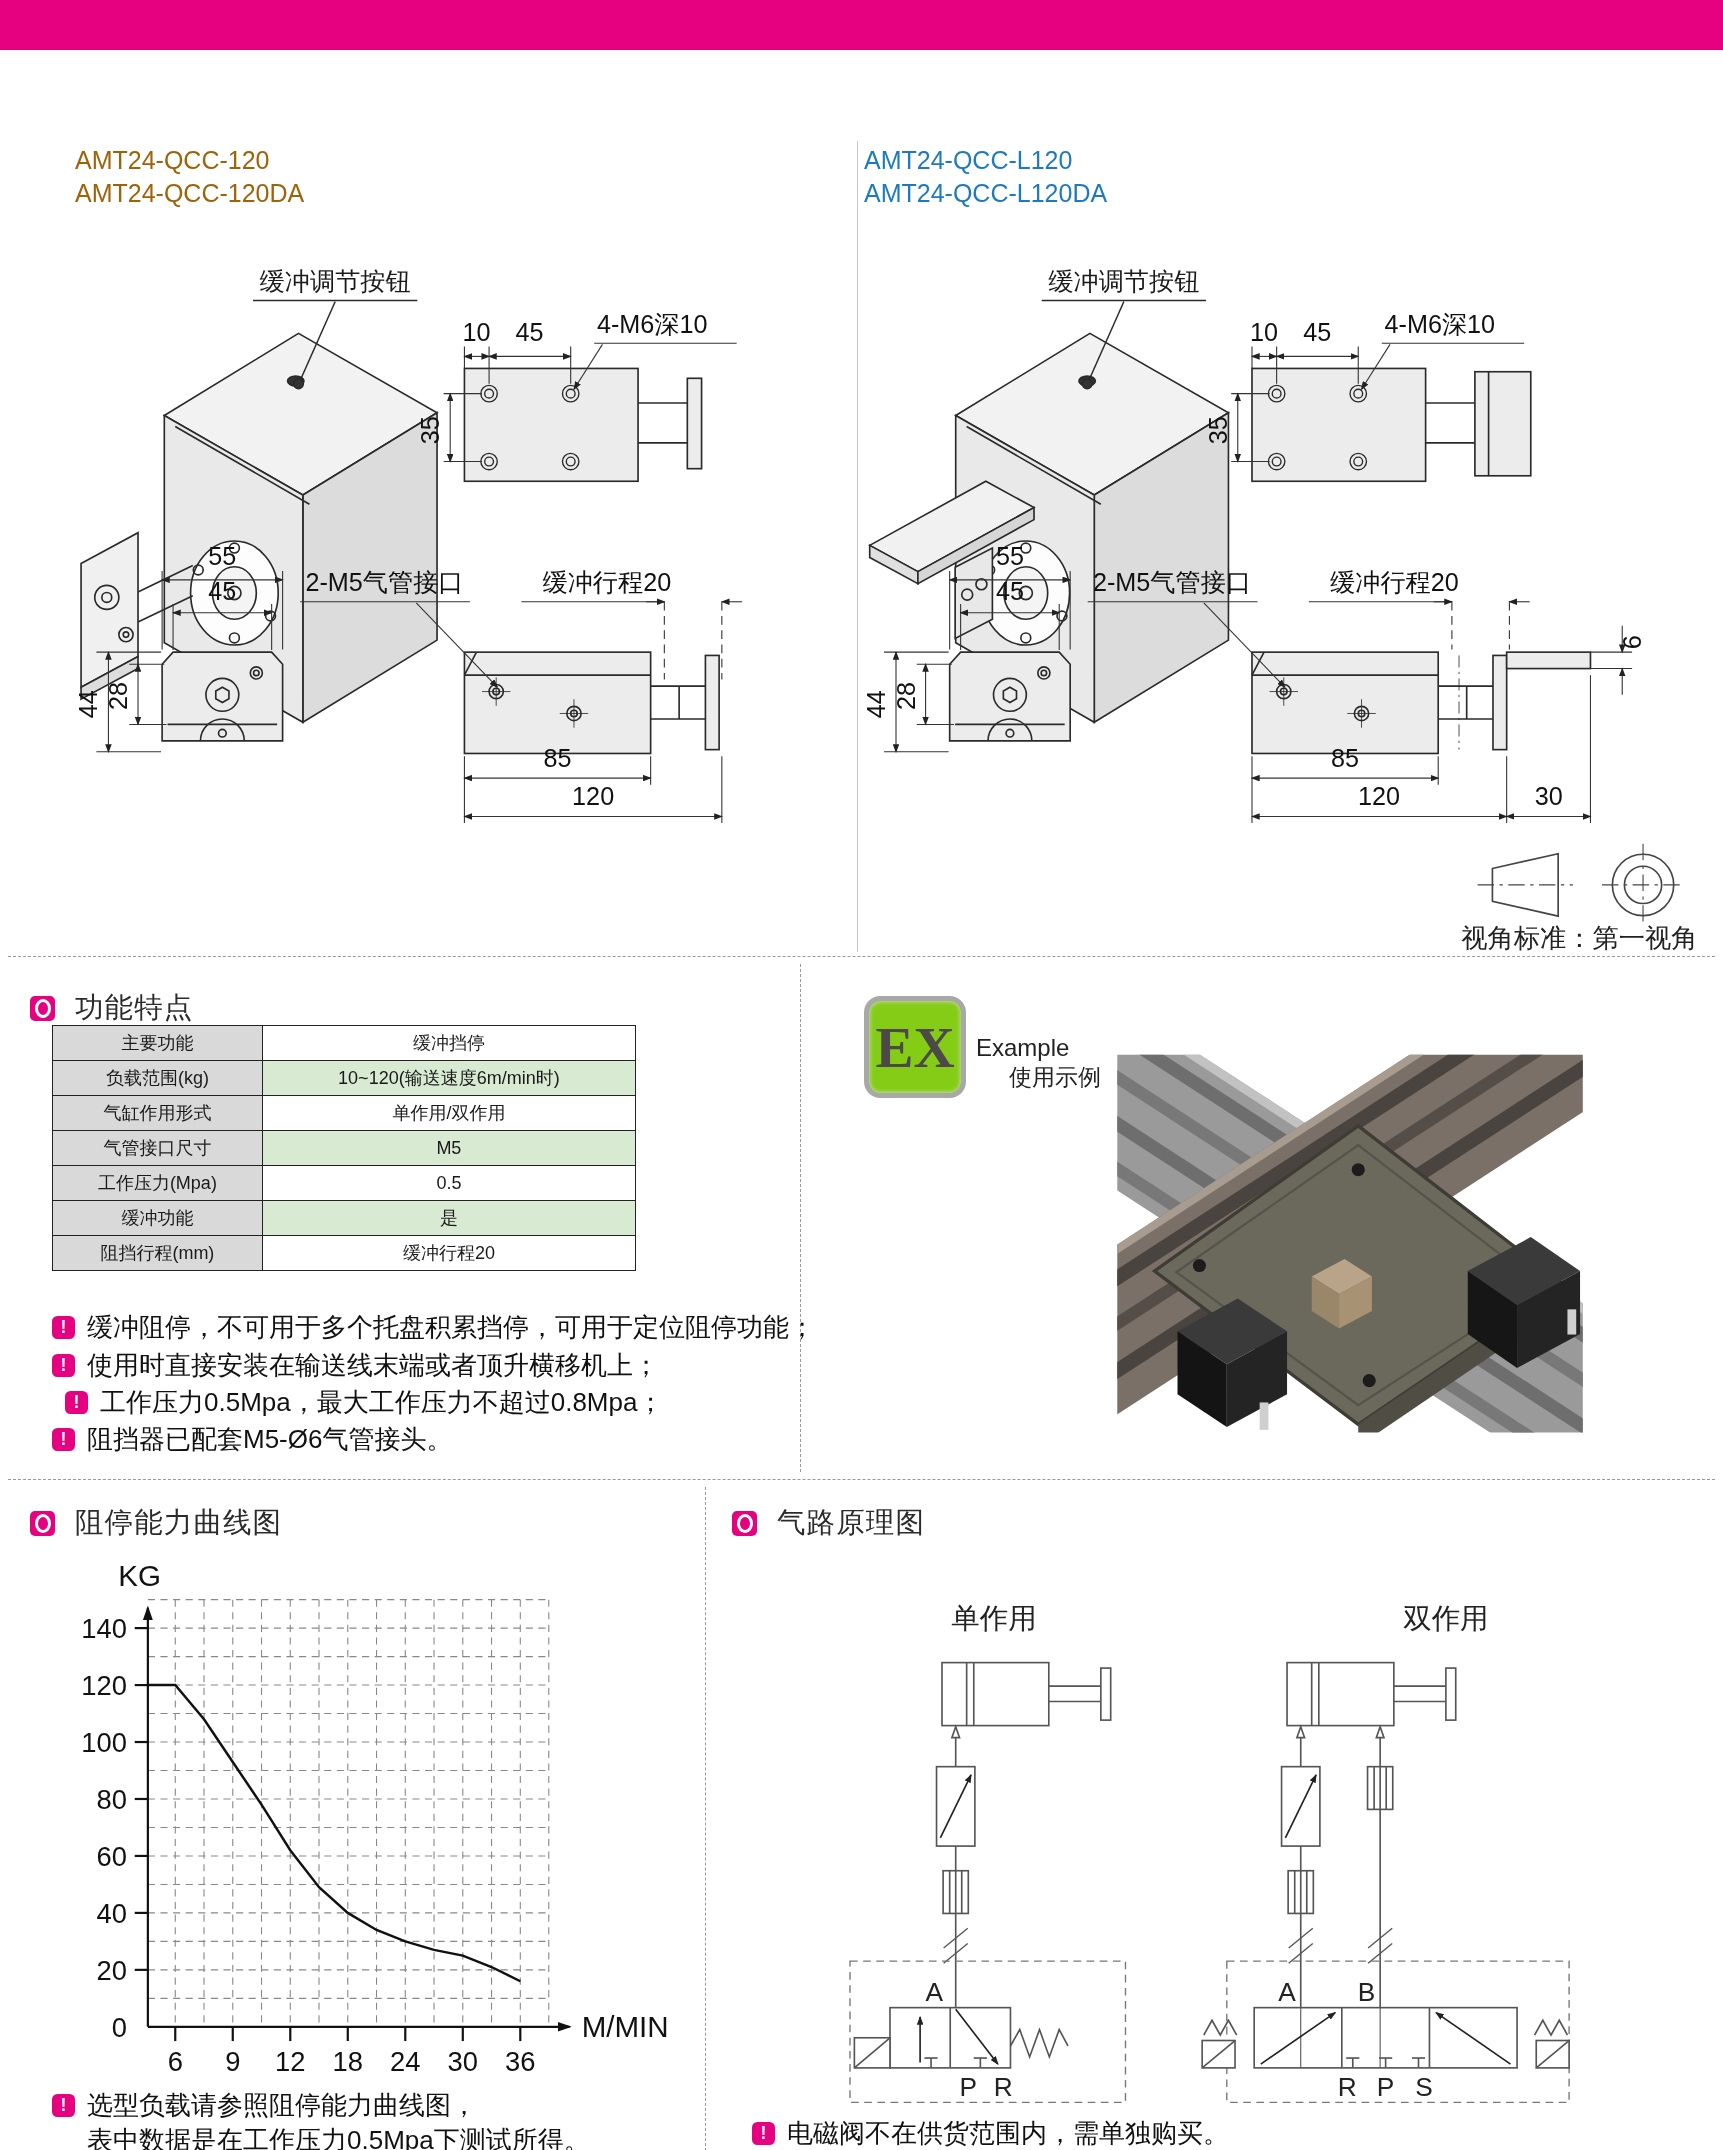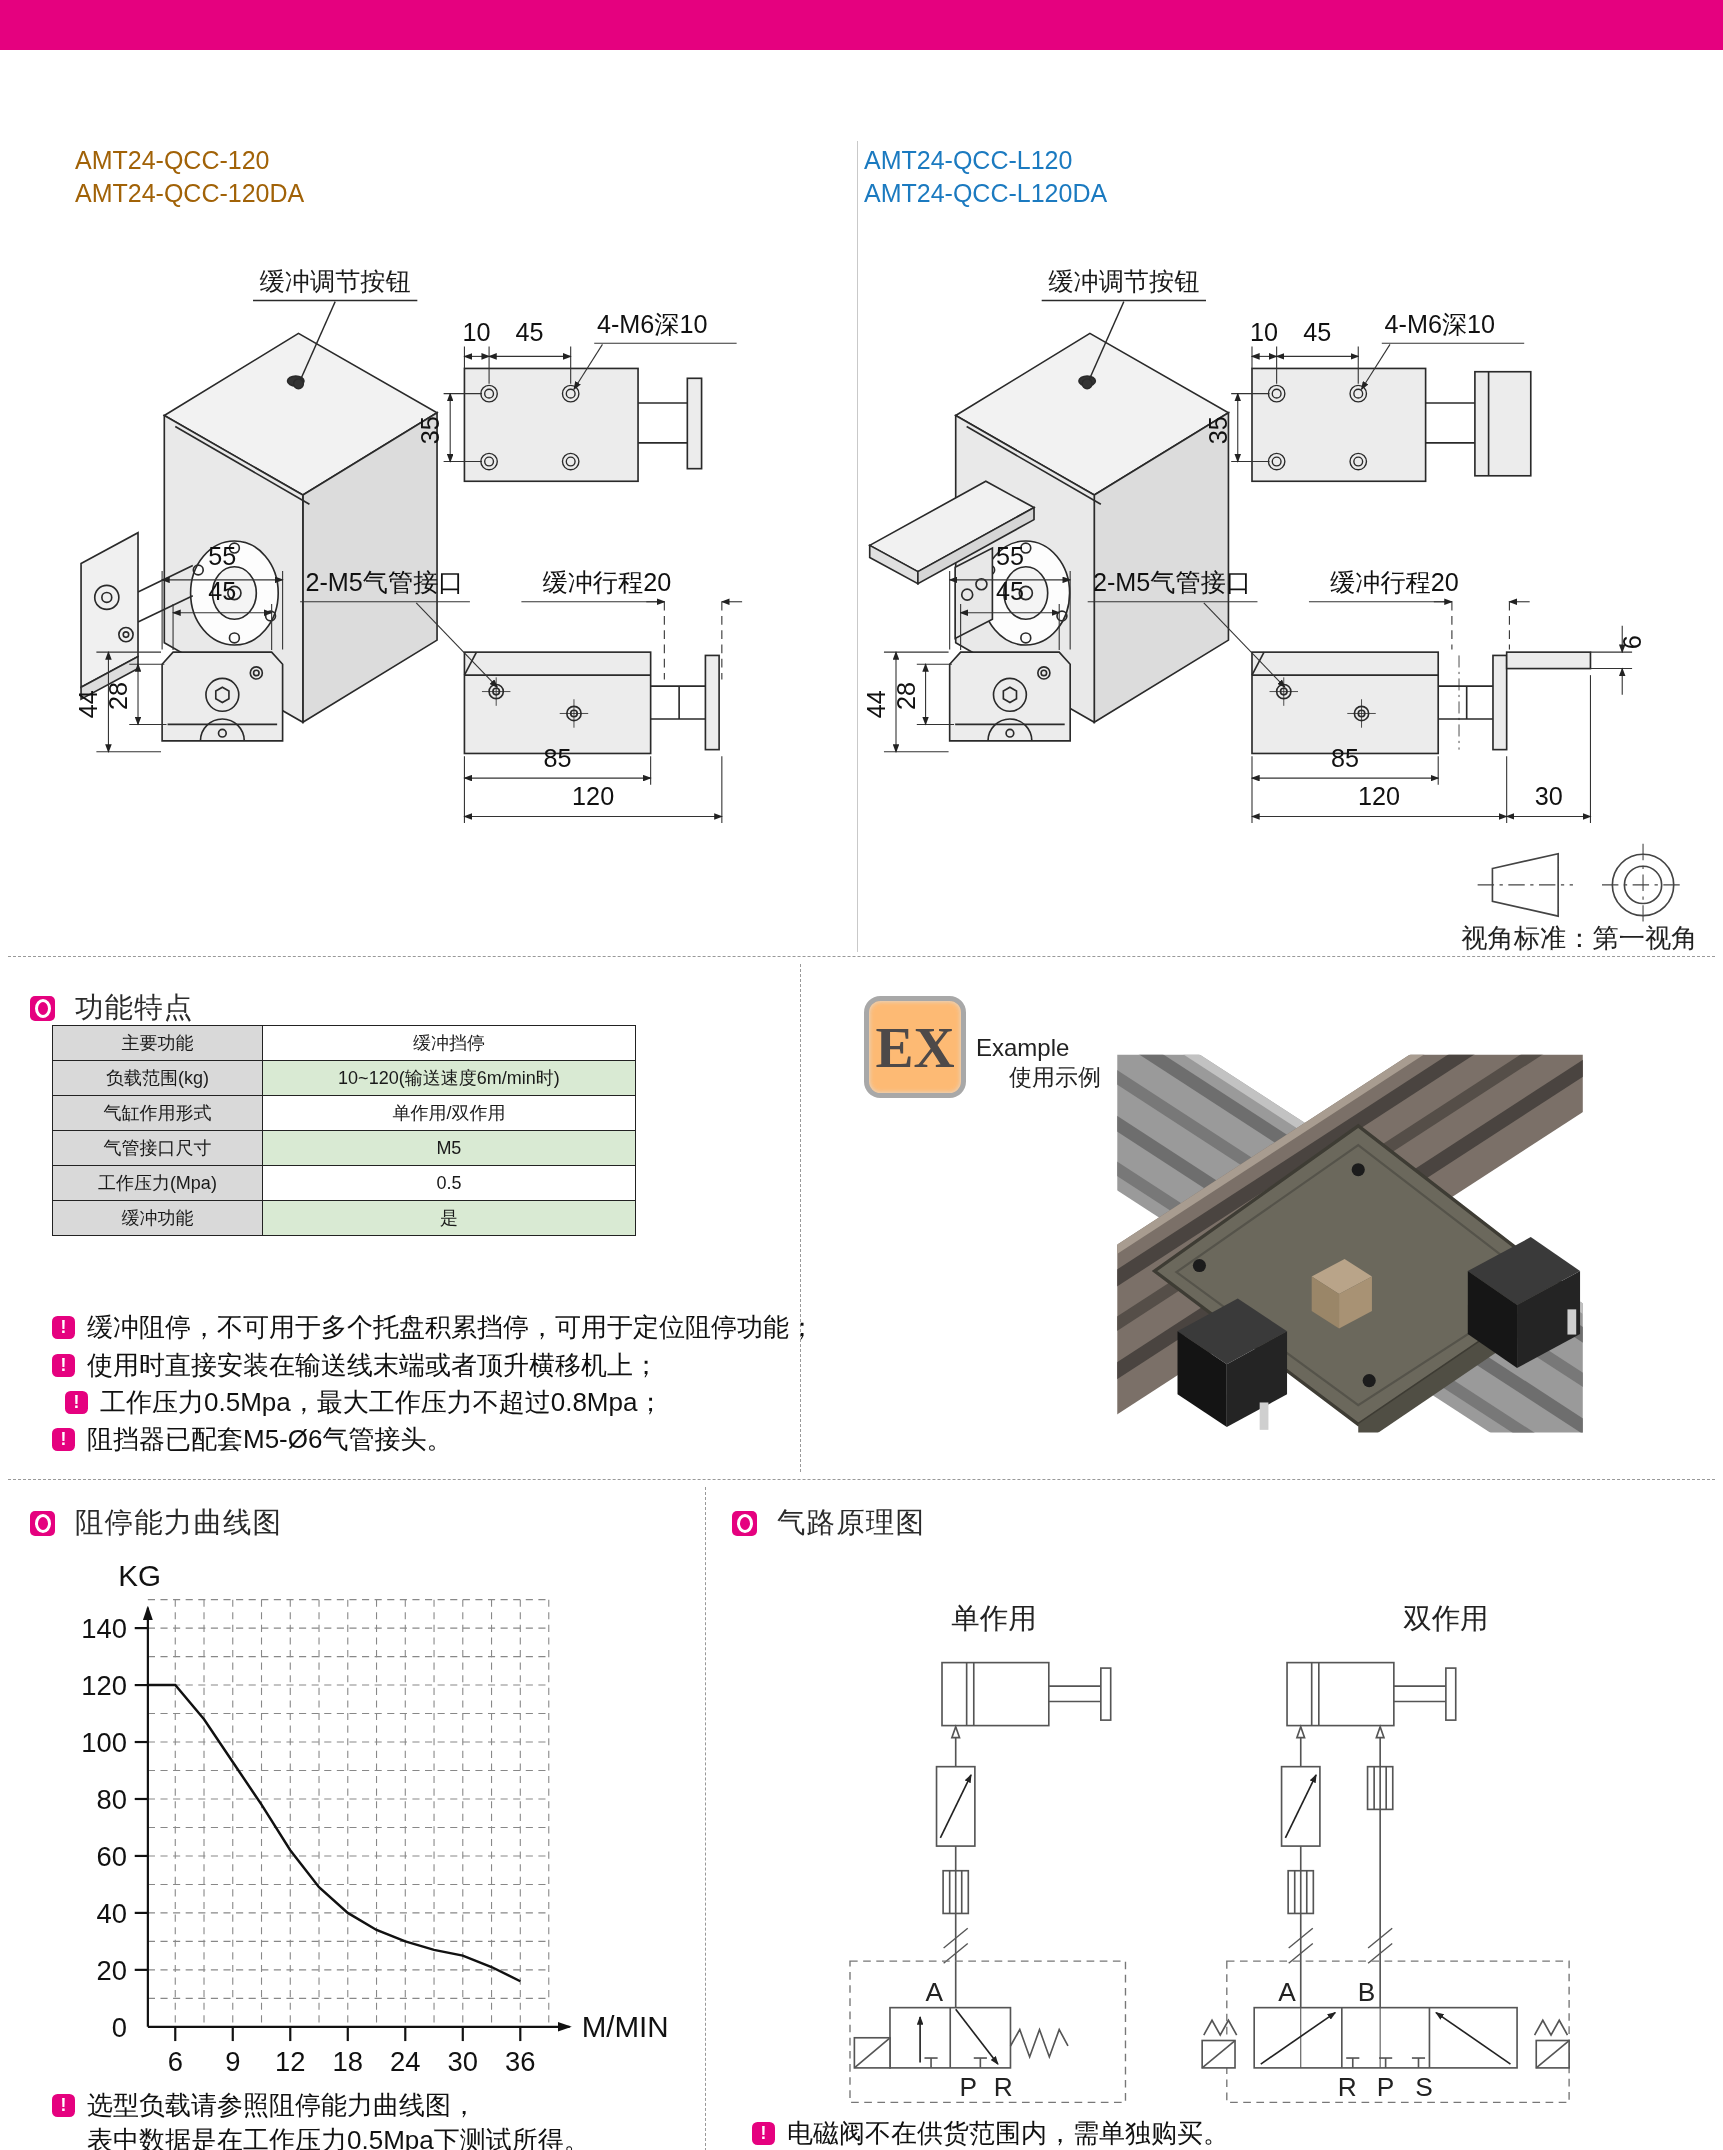--- a/index.html
+++ b/index.html
@@ -16,21 +16,21 @@
   .sec-title{font-size:28.5px;font-weight:500;color:#2b2b2b;letter-spacing:1.1px;}
   table.spec{border-collapse:collapse;table-layout:fixed;width:584px;}
   table.spec td{border:1.1px solid #222;height:34px;text-align:center;font-size:18px;padding:0 4.4px;}
   table.spec td.lab{width:200px;background:#d9d9d9;}
   table.spec tr:nth-child(even) td.val{background:#d9ead3;}
   table.spec{border:1.6px solid #222;}
   .note{display:flex;align-items:center;gap:12px;font-size:26px;color:#111;white-space:nowrap;}
   .note-icon{width:23px;height:23px;border-radius:5.5px;color:#fff;font-weight:bold;font-size:17.5px;
              display:flex;align-items:center;justify-content:center;flex:none;}
   .note-icon::before{content:"!";}
-  .exbadge{width:92px;height:92px;border:5.5px solid #a8a8a8;border-radius:16.4px;background:#fdba74;
+  .exbadge{width:92px;height:92px;border:5.5px solid #a8a8a8;border-radius:16.4px;background:#84cc16;
            display:flex;align-items:center;justify-content:center;box-shadow:inset 0 0 5.5px #ddd;}
   .exbadge .ex{font-family:"Liberation Serif","DejaVu Serif",serif;font-size:57px;font-weight:bold;color:#4d4949;}
   .excap1{font-size:24px;color:#222;}
   .excap2{font-size:23px;color:#222;margin-left:33px;}
   .dash-v{border-left:1.6px dashed #999;}
   .dash-h{border-top:1.6px dashed #999;}
   .solid-v{border-left:1.1px solid #c9c9c9;}
 </style>
 </head>
 <body>
@@ -574,20 +574,24 @@
           <td class="val">M5</td>
         </tr>
     <tr>
           <td class="lab">工作压力(Mpa)</td>
           <td class="val">0.5</td>
         </tr>
     <tr>
           <td class="lab">缓冲功能</td>
           <td class="val">是</td>
         </tr>
+    <tr>
+          <td class="lab">阻挡行程(mm)</td>
+          <td class="val">缓冲行程20</td>
+        </tr>
   </tbody>
     </table>
 
   <div class="abs note" style="left:52px;top:1310px">
     <span class="note-icon" style="background:#E5017F"></span>
     <span>缓冲阻停，不可用于多个托盘积累挡停，可用于定位阻停功能；</span>
     </div>
   <div class="abs note" style="left:52px;top:1348px">
     <span class="note-icon" style="background:#E5017F"></span>
     <span>使用时直接安装在输送线末端或者顶升横移机上；</span>

